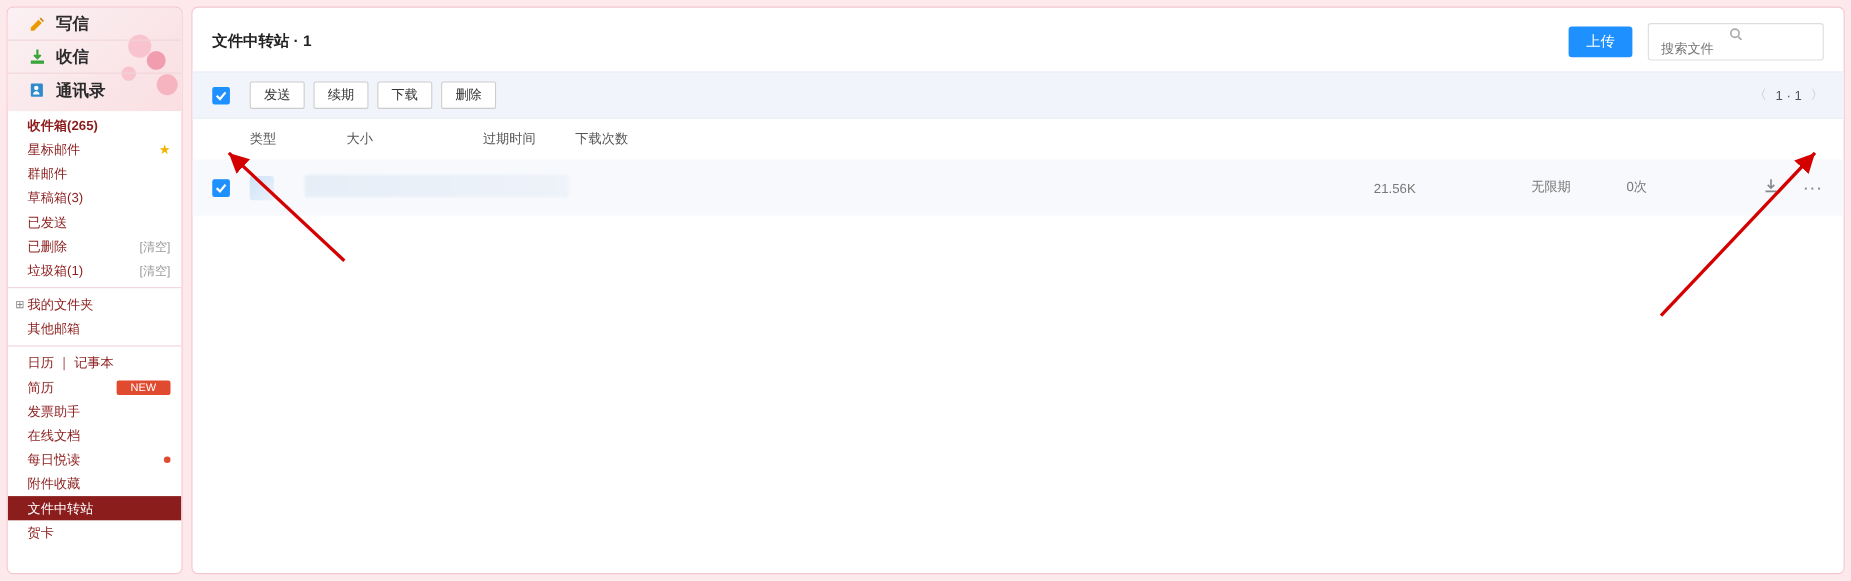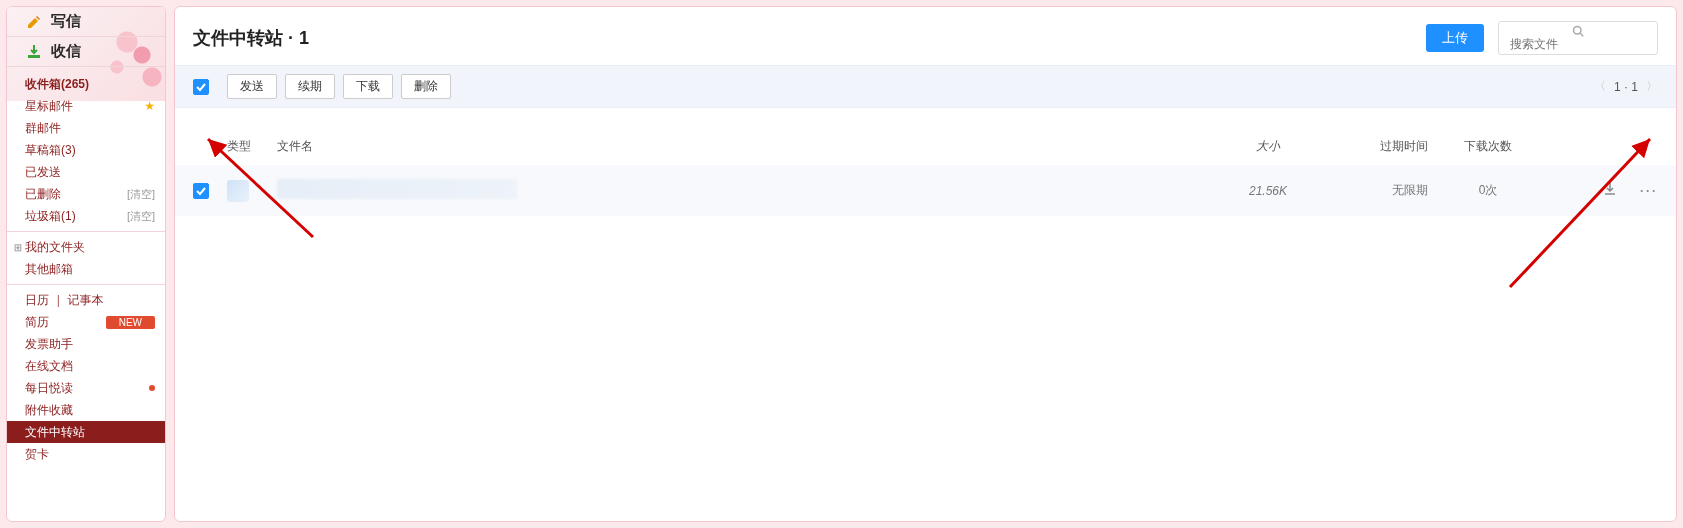--- a/index.html
+++ b/index.html
@@ -104,21 +104,21 @@
     display: flex;
     flex-direction: column;
     overflow: hidden;
     position: relative;
   }
   .header {
     display: flex;
     align-items: center;
     padding: 14px 18px 10px 18px;
   }
-  .header-title { font-size: 18px; font-weight: bold; color:#222; }
+  .header-title { font-size: 14px; font-weight: bold; color:#222; }
   .header-spacer { flex:1; }
   .btn-upload {
     background:#1e90ff; color:#fff; border:none;
     padding: 5px 16px; border-radius:3px;
     font-size:13px; cursor:pointer;
   }
   .search {
     margin-left: 14px;
     display:flex; align-items:center;
     border:1px solid #ddd; border-radius:3px;
@@ -152,26 +152,26 @@
     color:#333;
   }
   .toolbar-spacer { flex:1 }
   .pager { color:#888; display:flex; align-items:center; gap:8px; }
   .pager .pg { color:#555; }
   .pager .arrow { color:#bbb; cursor:pointer; font-size:12px; }
 
   .thead {
     display:flex; align-items:center;
     padding: 10px 18px;
-    font-size:12px; color:#555;margin-top:20px;
+    font-size:12px; color:#555;
   }
   .col-select { width: 34px; }
   .col-type   { width: 50px; }
   .col-name   { flex: 1; }
-  .col-size   { width: 100px; text-align:center;font-style:italic; }
+  .col-size   { width: 100px; text-align:center; }
   .col-expire { width: 110px; text-align:right; }
   .col-dlcnt  { width: 120px; text-align:center; }
   .col-actions{ width: 110px; text-align:right; display:flex; justify-content:flex-end; gap:22px; align-items:center;}
 
   .row {
     display:flex; align-items:center;
     padding: 14px 18px;
     background:#f7f9fc;
     color:#777;
     font-size:12px;
@@ -214,20 +214,30 @@
         <span>写信</span>
       </div>
       <div class="top-item">
         <span class="icon">
           <svg width="16" height="16" viewBox="0 0 16 16">
               <path fill="#3aa53a" d="M8 1v8M5 6l3 3 3-3" stroke="#3aa53a" stroke-width="2"></path>
               <rect x="2" y="11" width="12" height="3" fill="#3aa53a"></rect>
             </svg>
         </span>
         <span>收信</span>
+      </div>
+      <div class="top-item" style="border-bottom:none">
+        <span class="icon">
+          <svg width="16" height="16" viewBox="0 0 16 16">
+              <rect x="2" y="2" width="11" height="12" rx="1" fill="#2e8cce"></rect>
+              <circle cx="7" cy="6" r="2" fill="#fff"></circle>
+              <path d="M4 12c0-1.5 1.5-3 3-3s3 1.5 3 3" fill="#fff"></path>
+            </svg>
+        </span>
+        <span>通讯录</span>
       </div>
     </div>
 
     <div class="nav">
       <div class="nav-item" style="font-weight:bold">
         <span class="label">收件箱(265)</span>
       </div>
       <div class="nav-item">
         <span class="label">星标邮件</span>
         <span class="star">★</span>
@@ -319,21 +329,20 @@
       <div class="pager">
         <span class="arrow">〈</span>
         <span class="pg">1 · 1</span>
         <span class="arrow">〉</span>
       </div>
     </div>
 
     <div class="thead">
       <div class="col-select"></div>
       <div class="col-type">类型</div>
-      <div class="col-name">文件名</div>
       <div class="col-size">大小</div>
       <div class="col-expire">过期时间</div>
       <div class="col-dlcnt">下载次数</div>
       <div class="col-actions"></div>
     </div>
 
     <div class="row">
       <div class="col-select">
         <div class="chk" style="margin-right:0">
           <svg width="10" height="10" viewBox="0 0 10 10">

